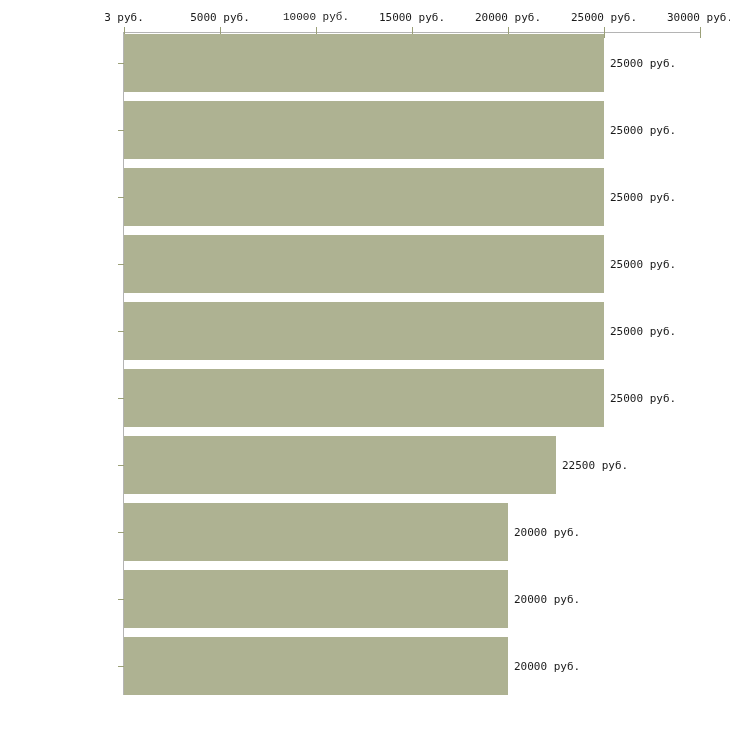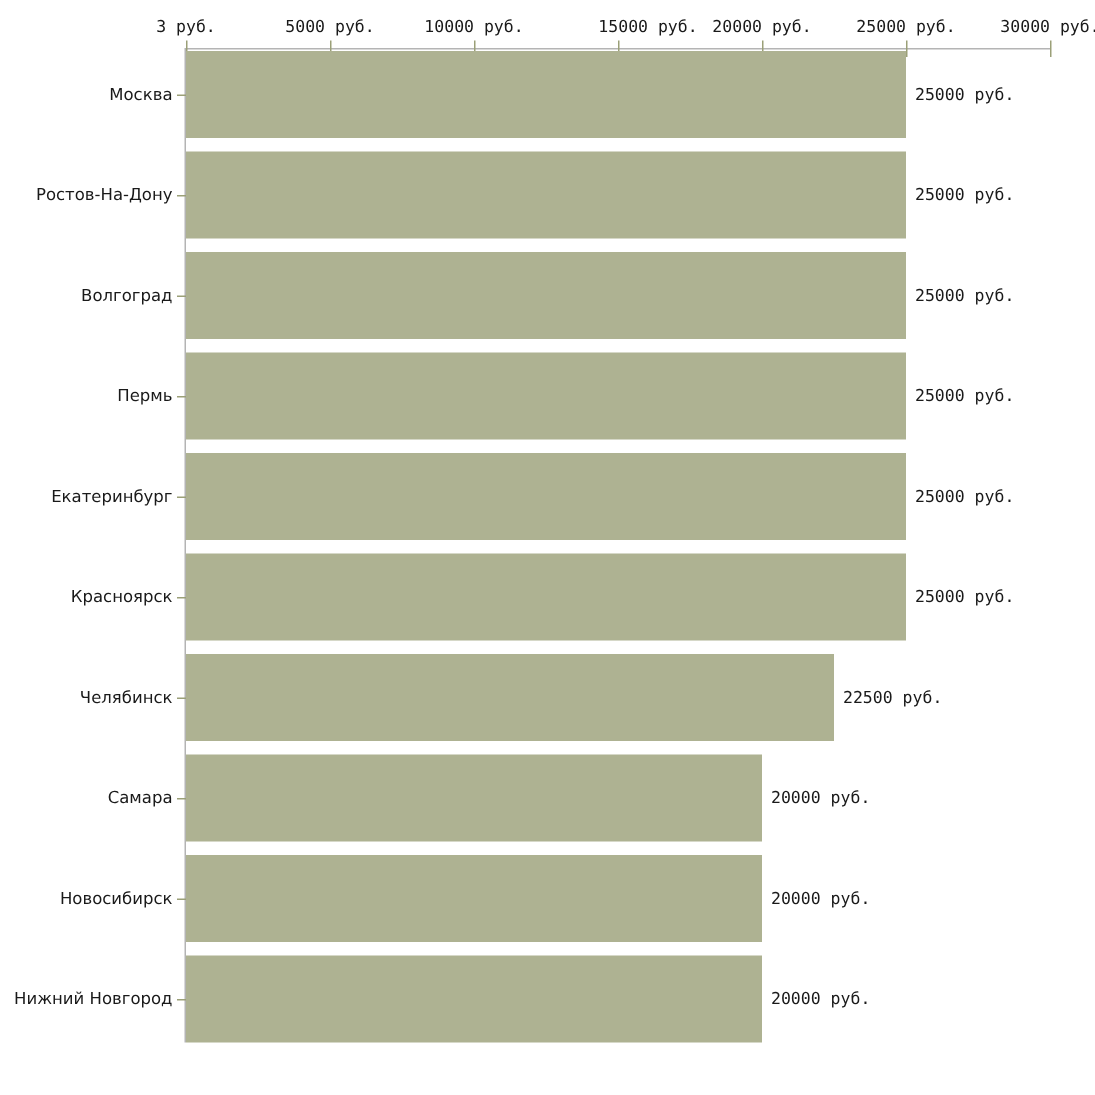--- a/index.html
+++ b/index.html
@@ -103,23 +103,23 @@
   <div class="axis-line-top"></div>
 
   <div class="axis-line-left"></div>
 
   <div id="xaxis-layer">
       <div class="xtick" style="left: 124px;"></div>
       <div class="xlabel" style="left: 124px;">3 руб.</div>
       <div class="xtick" style="left: 220px;"></div>
       <div class="xlabel" style="left: 220px; text-align: right;">5000 руб.</div>
       <div class="xtick" style="left: 316px;"></div>
-      <div class="xlabel" style="left: 316px;">10000 руб.</div>
+      <div class="xlabel" style="left: 316px; font-family: Liberation Mono, monospace;">10000 руб.</div>
       <div class="xtick" style="left: 412px;"></div>
-      <div class="xlabel" style="left: 412px; margin-left: 20px;">15000 руб.</div>
+      <div class="xlabel" style="left: 412px;">15000 руб.</div>
       <div class="xtick" style="left: 508px;"></div>
       <div class="xlabel" style="left: 508px;">20000 руб.</div>
       <div class="xtick" style="left: 604px;"></div>
       <div class="xlabel" style="left: 604px;">25000 руб.</div>
       <div class="xtick" style="left: 700px;"></div>
       <div class="xlabel" style="left: 700px;">30000 руб.</div>
     </div>
 
   <div id="ytick-layer">
       <div class="ytick" style="top: 63px;"></div>
@@ -127,32 +127,20 @@
       <div class="ytick" style="top: 197px;"></div>
       <div class="ytick" style="top: 264px;"></div>
       <div class="ytick" style="top: 331px;"></div>
       <div class="ytick" style="top: 398px;"></div>
       <div class="ytick" style="top: 465px;"></div>
       <div class="ytick" style="top: 532px;"></div>
       <div class="ytick" style="top: 599px;"></div>
       <div class="ytick" style="top: 666px;"></div>
     </div>
 
-  <div class="ylabel-col" id="ylabel-layer">
-      <div class="ylabel" style="top: 63px;">Москва</div>
-      <div class="ylabel" style="top: 130px;">Ростов-На-Дону</div>
-      <div class="ylabel" style="top: 197px;">Волгоград</div>
-      <div class="ylabel" style="top: 264px;">Пермь</div>
-      <div class="ylabel" style="top: 331px;">Екатеринбург</div>
-      <div class="ylabel" style="top: 398px;">Красноярск</div>
-      <div class="ylabel" style="top: 465px;">Челябинск</div>
-      <div class="ylabel" style="top: 532px;">Самара</div>
-      <div class="ylabel" style="top: 599px;">Новосибирск</div>
-      <div class="ylabel" style="top: 666px;">Нижний Новгород</div>
-    </div>
 
   <div id="bars-layer">
       <div class="bar" style="left: 124px; top: 34px; width: 480px; height: 58px; background: rgb(174, 178, 146);"></div>
       <div class="bar-value" style="left: 610px; top: 63px;">25000 руб.</div>
       <div class="bar" style="left: 124px; top: 101px; width: 480px; height: 58px; background: rgb(174, 178, 146);"></div>
       <div class="bar-value" style="left: 610px; top: 130px;">25000 руб.</div>
       <div class="bar" style="left: 124px; top: 168px; width: 480px; height: 58px; background: rgb(174, 178, 146);"></div>
       <div class="bar-value" style="left: 610px; top: 197px;">25000 руб.</div>
       <div class="bar" style="left: 124px; top: 235px; width: 480px; height: 58px; background: rgb(174, 178, 146);"></div>
       <div class="bar-value" style="left: 610px; top: 264px;">25000 руб.</div>

